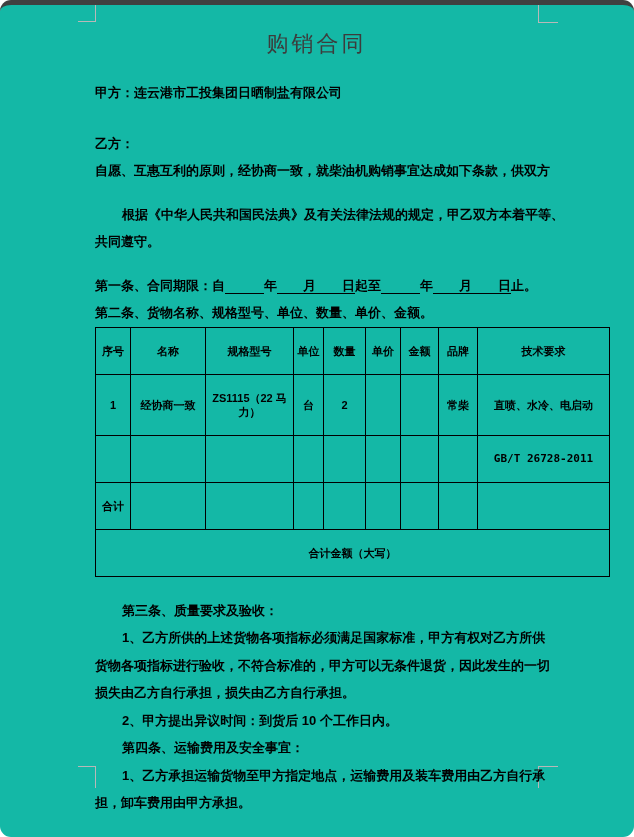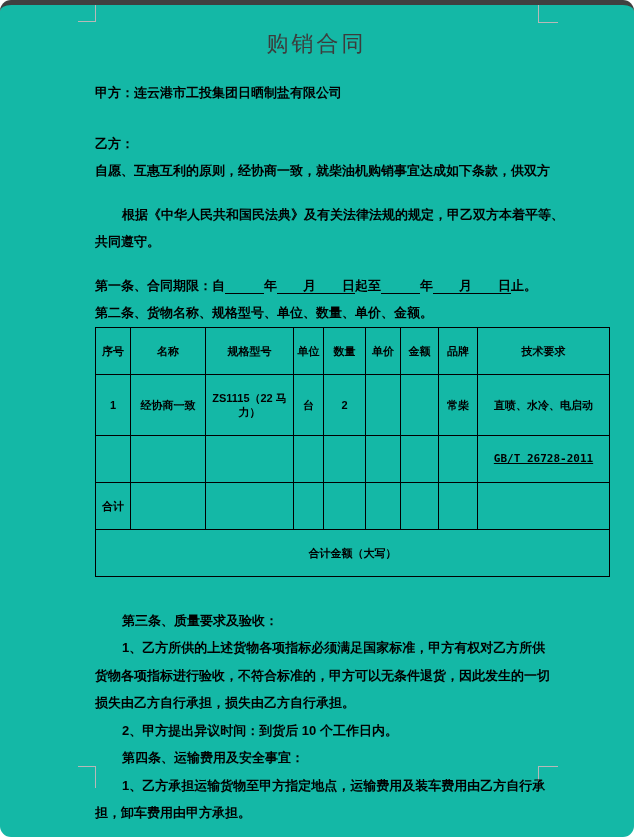--- a/index.html
+++ b/index.html
@@ -28,40 +28,40 @@
   }
   .line{
     font-size:13px;font-weight:700;color:#000;
     line-height:27.5px;min-height:27.5px;white-space:nowrap;
   }
   .indent{padding-left:27px;}
   .mt-party-a{margin-top:20px;}
   .mt-party-b{margin-top:23px;}
   .mt-preamble{margin-top:16px;}
   .mt-clause1{margin-top:16px;}
-  .mt-clause3{margin-top:30px;}
+  .mt-clause3{margin-top:20px;}
 
   .ul{border-bottom:1px solid #000;white-space:pre;}
 
   table.goods{
     border-collapse:collapse;table-layout:fixed;
     width:514px;margin-top:0;
   }
   table.goods td, table.goods th{
     border:1px solid #000;padding:16px 2px;text-align:center;vertical-align:middle;
     font-size:11px;font-weight:700;color:#000;line-height:14px;
     overflow:hidden;word-break:break-all;white-space:normal;
   }
   tr.r-head{height:33px;}
   tr.r-item{height:44px;}
   tr.r-std{height:19px;}
   tr.r-total{height:37px;margin-top:16px;}
   tr.r-foot{height:37px;}
   td.model-red{color:#ff0000;}
-  td.std-cell{font-family:"DejaVu Sans Mono", monospace;font-weight:700;white-space:nowrap;text-decoration:underline;}
+  td.std-cell{font-family:"DejaVu Sans Mono", monospace;font-weight:700;white-space:nowrap;}
 </style>
 </head>
 <body>
 
 <div class="page">
 
   <div class="crop tl"></div>
   <div class="crop tr"></div>
   <div class="crop bl"></div>
   <div class="crop br"></div>

